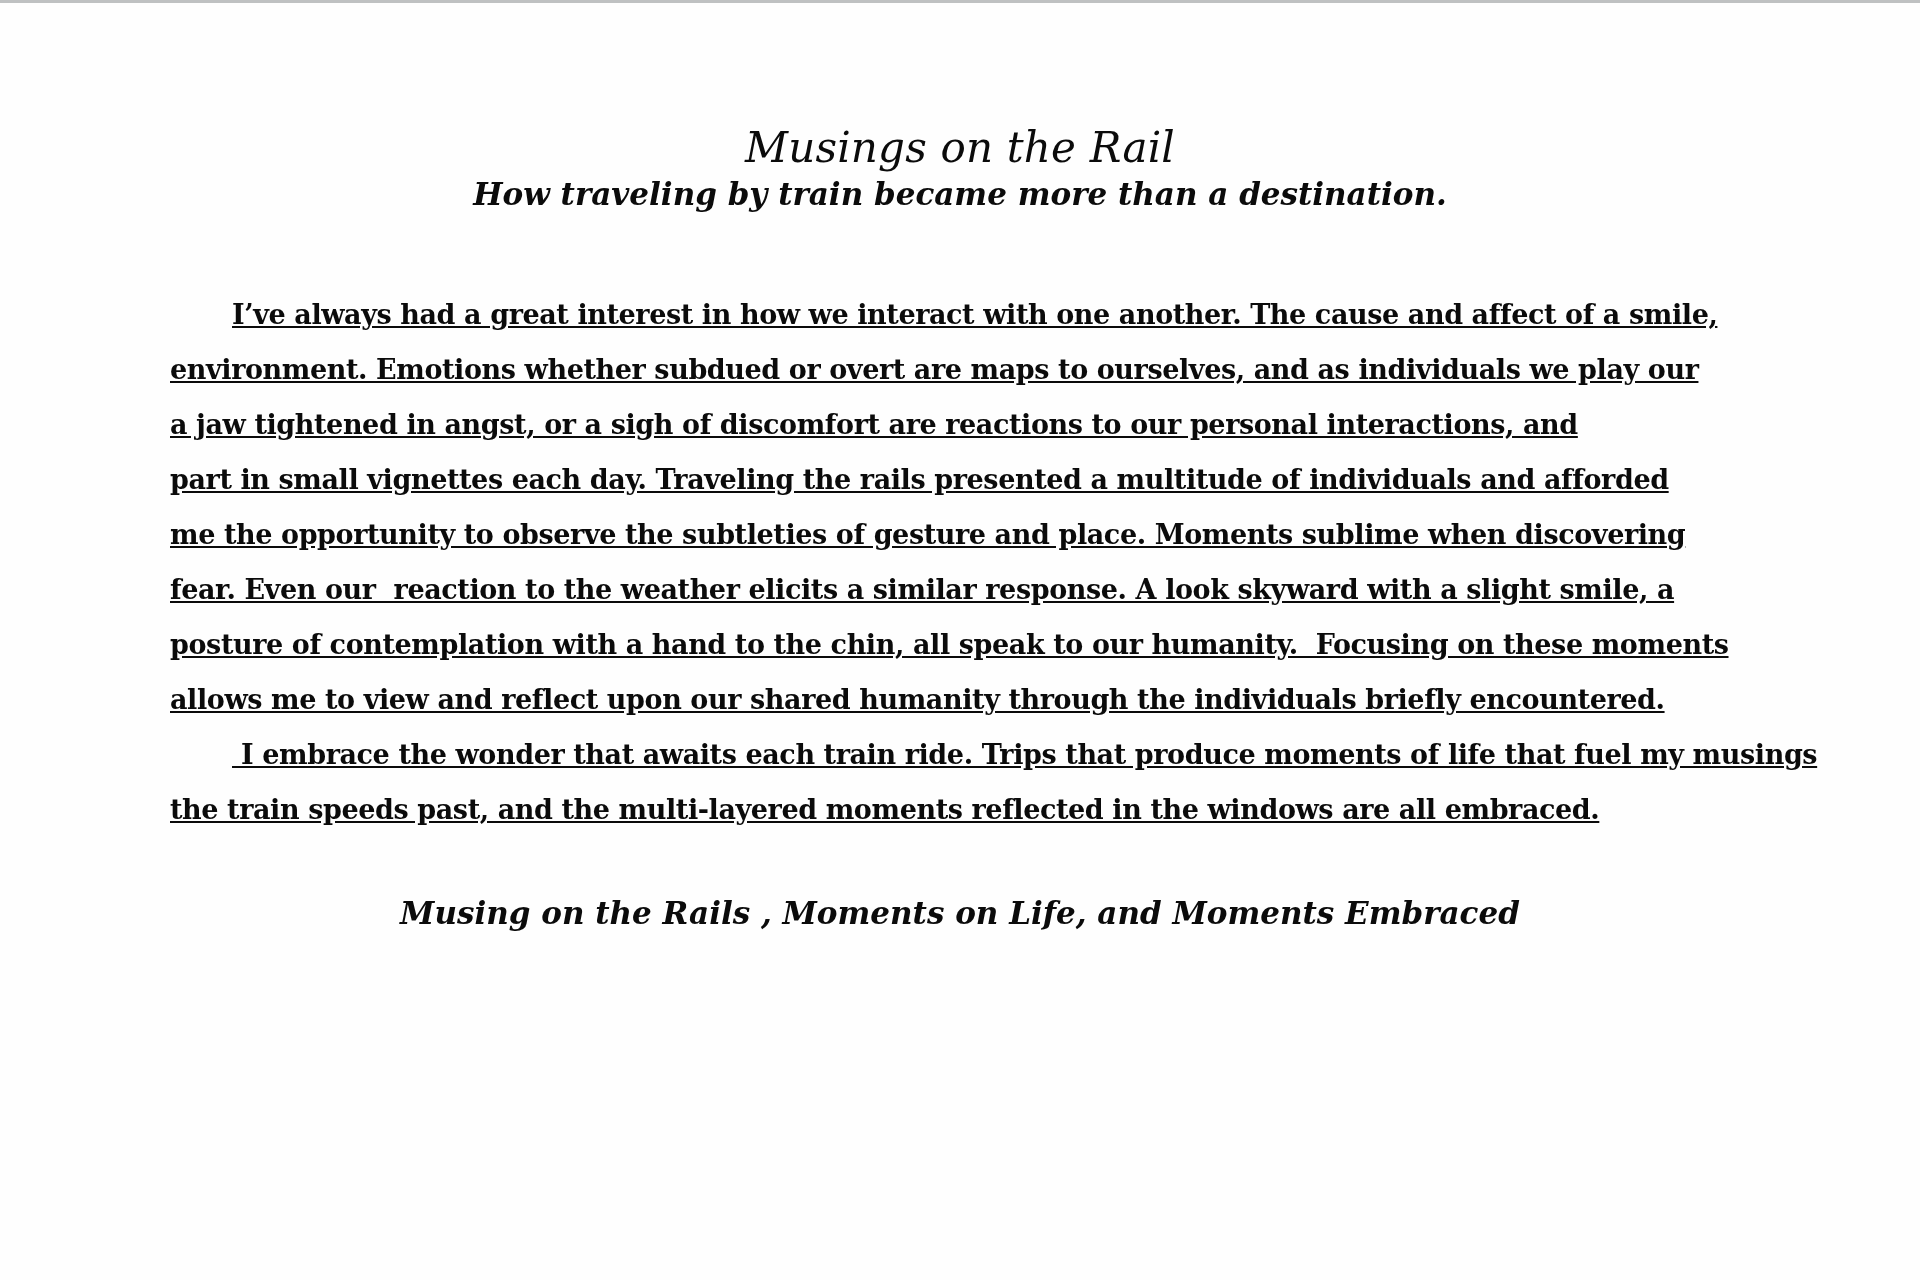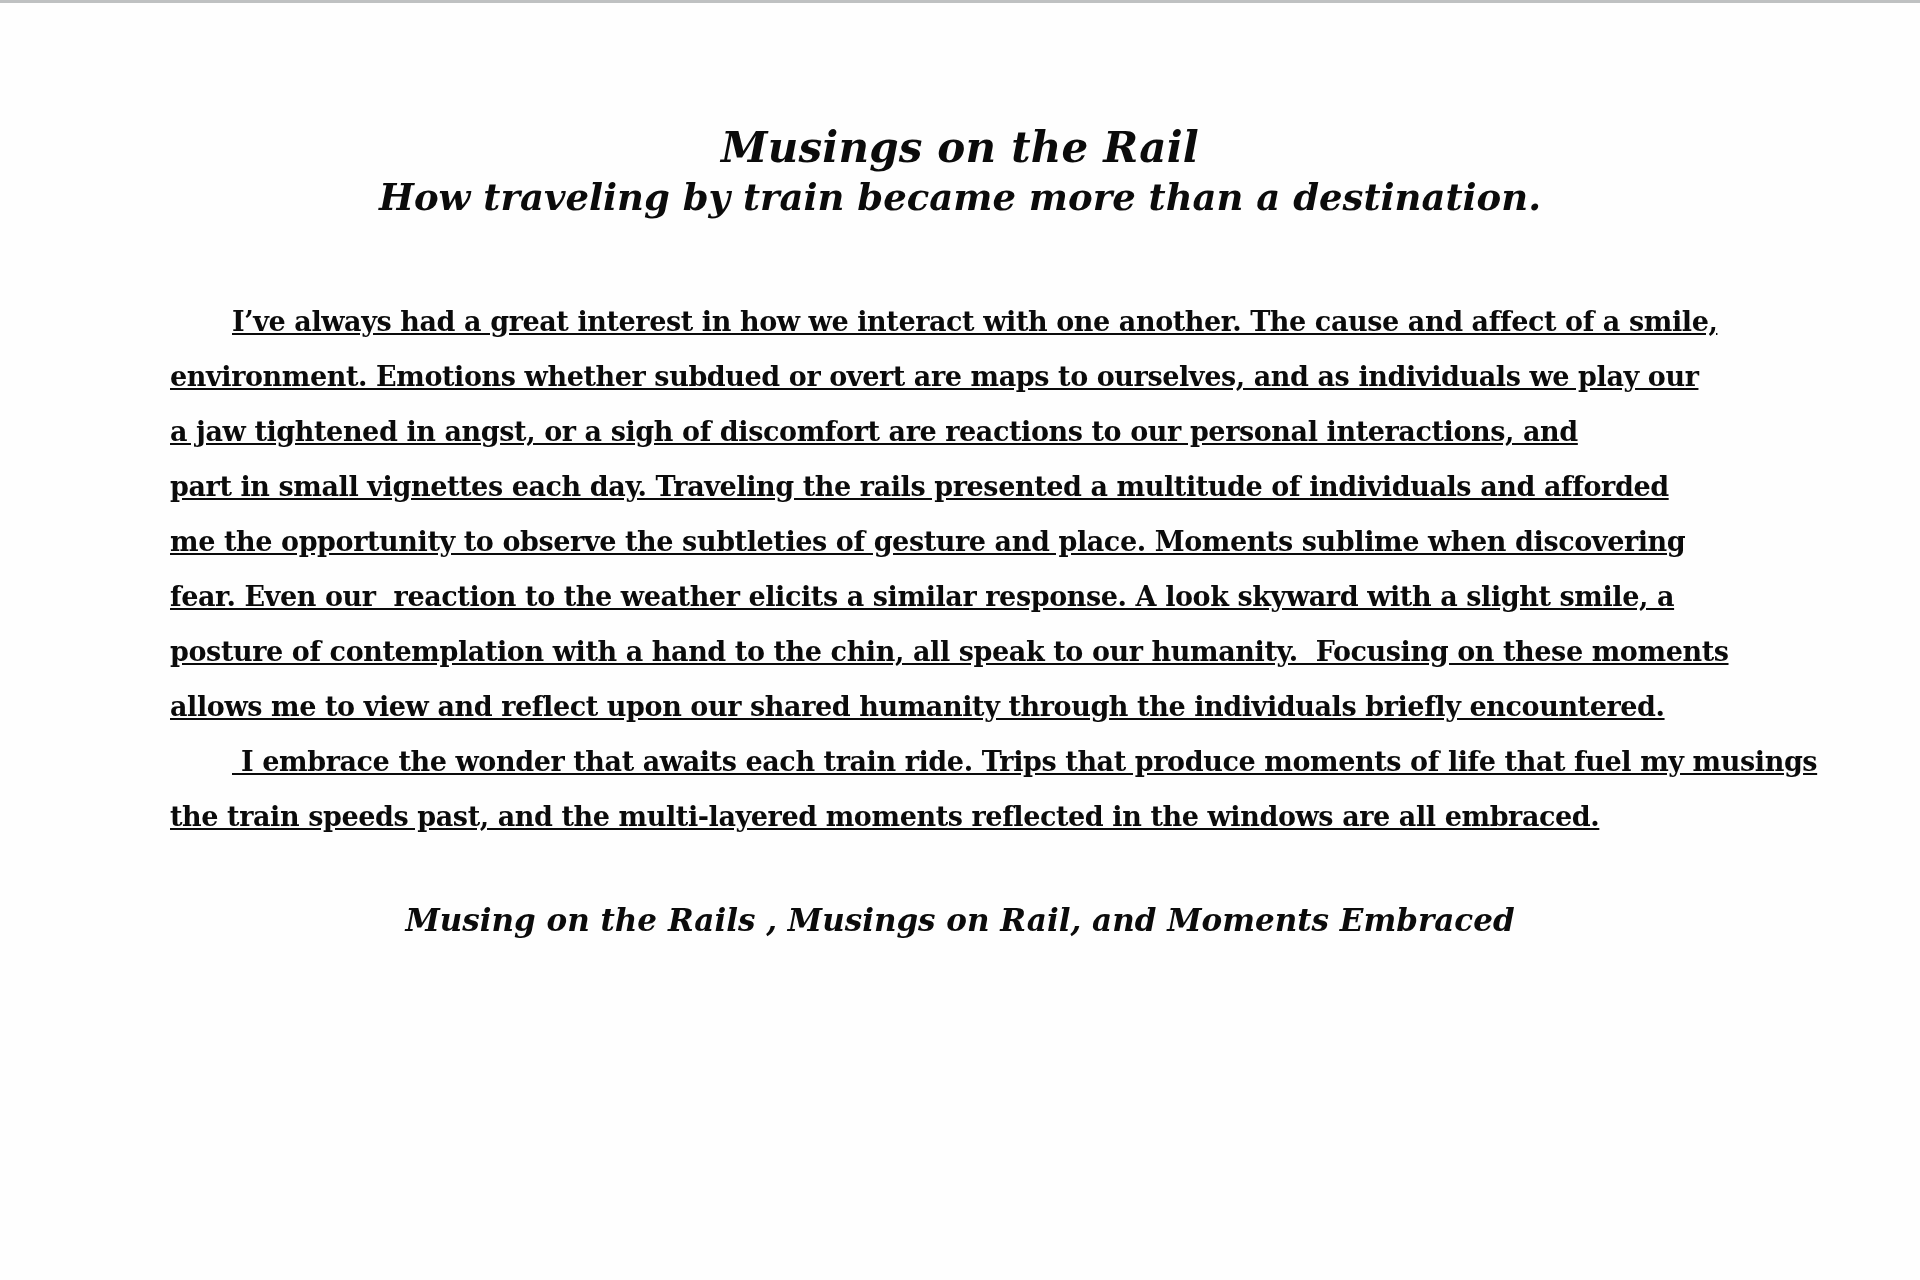--- a/index.html
+++ b/index.html
@@ -18,29 +18,29 @@
   }
   .top-bar {
     width: 100%;
     height: 3px;
     background: #bfc1c2;
   }
   h1.title {
     margin: 122px 0 0 0;
     text-align: center;
     font-size: 42px;
-    font-weight: bold;
+    font-weight: normal;
     font-style: italic;
     line-height: 1.1;
     letter-spacing: 0.2px;
   }
   h2.subtitle {
     margin: 6px 0 0 0;
     text-align: center;
-    font-size: 37px;
+    font-size: 31px;
     font-weight: bold;
     font-style: italic;
     line-height: 1.1;
   }
   .essay-body {
     margin: 76px 150px 0 170px;
     font-size: 27px;
     font-weight: bold;
     letter-spacing: -0.4px;
     text-decoration: underline;
@@ -85,14 +85,14 @@
         <div class="line">fear. Even our  reaction to the weather elicits a similar response. A look skyward with a slight smile, a</div>
         <div class="line">posture of contemplation with a hand to the chin, all speak to our humanity.  Focusing on these moments</div>
         <div class="line">allows me to view and reflect upon our shared humanity through the individuals briefly encountered.</div>
       </div>
       <div class="paragraph">
         <div class="line indent"> I embrace the wonder that awaits each train ride. Trips that produce moments of life that fuel my musings</div>
         <div class="line">the train speeds past, and the multi-layered moments reflected in the windows are all embraced.</div>
       </div>
     </div>
 
-  <div class="closing">Musing on the Rails , Musings on Rail, and Moments Embraced</div>
+  <div class="closing">Musing on the Rails , Moments on Life, and Moments Embraced</div>
 </div>
 
 </body></html>

